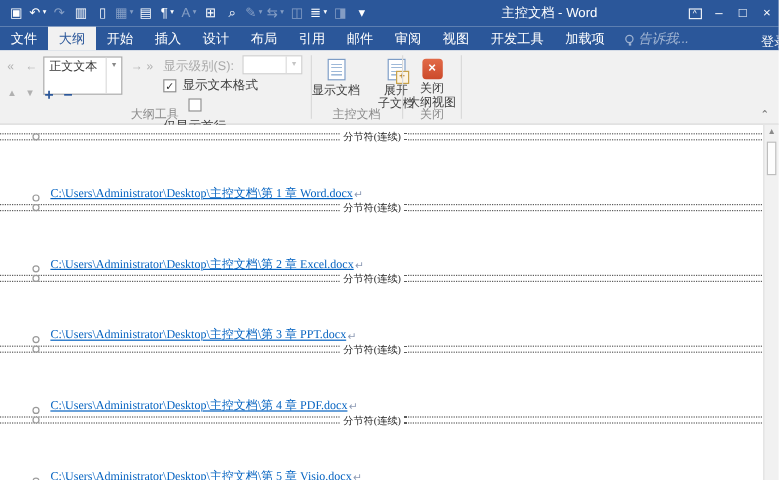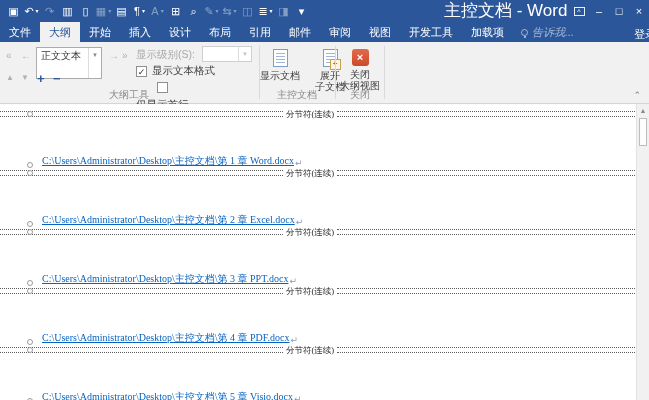--- a/index.html
+++ b/index.html
@@ -5,21 +5,21 @@
   * { margin:0; padding:0; box-sizing:border-box; }
   html,body { width:649px; height:400px; overflow:hidden; }
   body { font-family:"Liberation Sans", sans-serif; background:#fff; position:relative; }
 
   
   .titlebar { height:22px; background:#2b579a; display:flex; align-items:center; position:relative; }
   .qat { display:flex; align-items:center; padding-left:5px; gap:1px; }
   .qat-btn { color:#fff; font-size:11px; line-height:20px; min-width:17px; text-align:center; display:flex; align-items:center; justify-content:center; gap:1px; }
   .qat-btn.dim { opacity:.42; }
   .qat-dd { font-size:6px; color:#fff; margin-left:1px; }
-  .win-title { position:absolute; left:444px; top:0; height:22px; line-height:22px; color:#fff; font-size:17px; }
+  .win-title { position:absolute; left:418px; top:0; height:22px; line-height:22px; color:#fff; font-size:11px; }
   .win-controls { position:absolute; right:0; top:0; height:22px; display:flex; }
   .win-btn { width:20px; height:22px; color:#fff; font-size:11px; display:flex; align-items:center; justify-content:center; }
   .rdo-box { width:11px; height:9px; border:1px solid rgba(255,255,255,.9); font-size:7px; line-height:7px; text-align:center; color:#fff; }
 
   
   .tabrow { height:20px; background:#2b579a; display:flex; align-items:stretch; font-size:11px; }
   .tab { color:#fff; padding:0 9px; display:flex; align-items:center; cursor:default; white-space:nowrap; }
   .tab.active { background:#f1f1f1; color:#2b579a; }
   .tellme { color:rgba(255,255,255,.55); display:flex; align-items:center; gap:4px; padding:0 8px; white-space:nowrap;font-style:italic; }
   .bulb { width:7px; height:7px; border:1px solid rgba(255,255,255,.55); border-radius:50%; display:inline-block; position:relative; }

